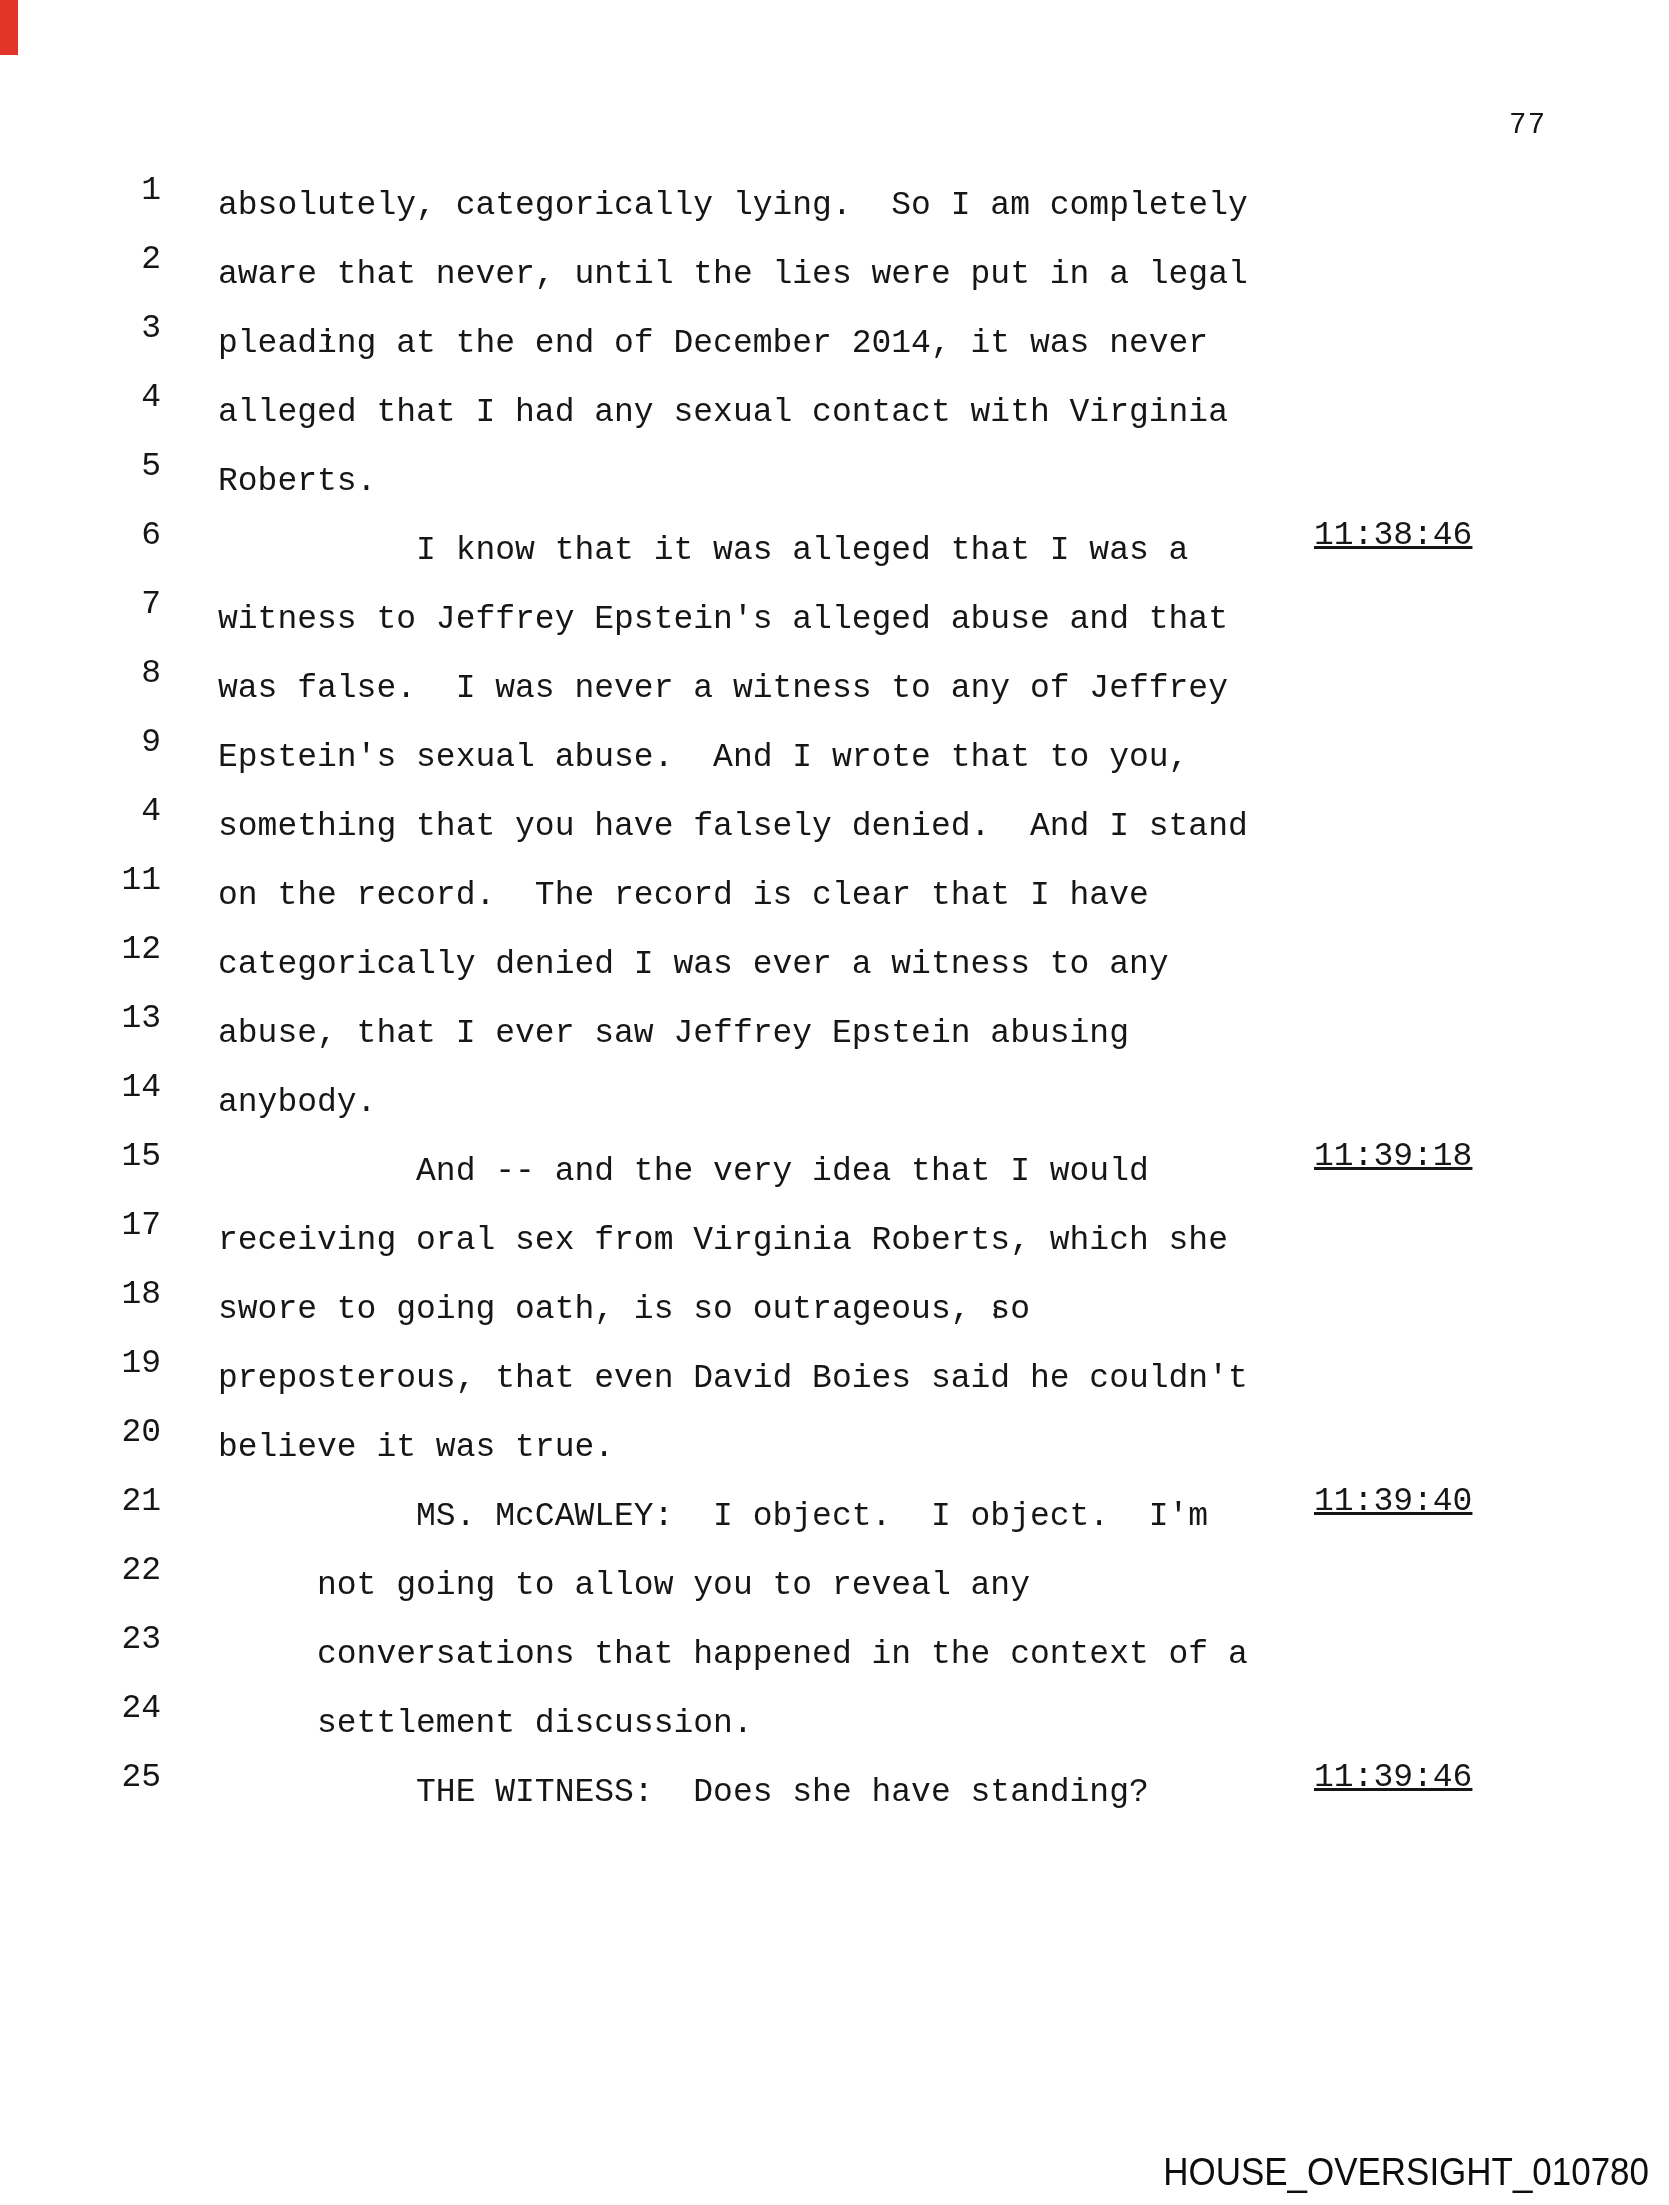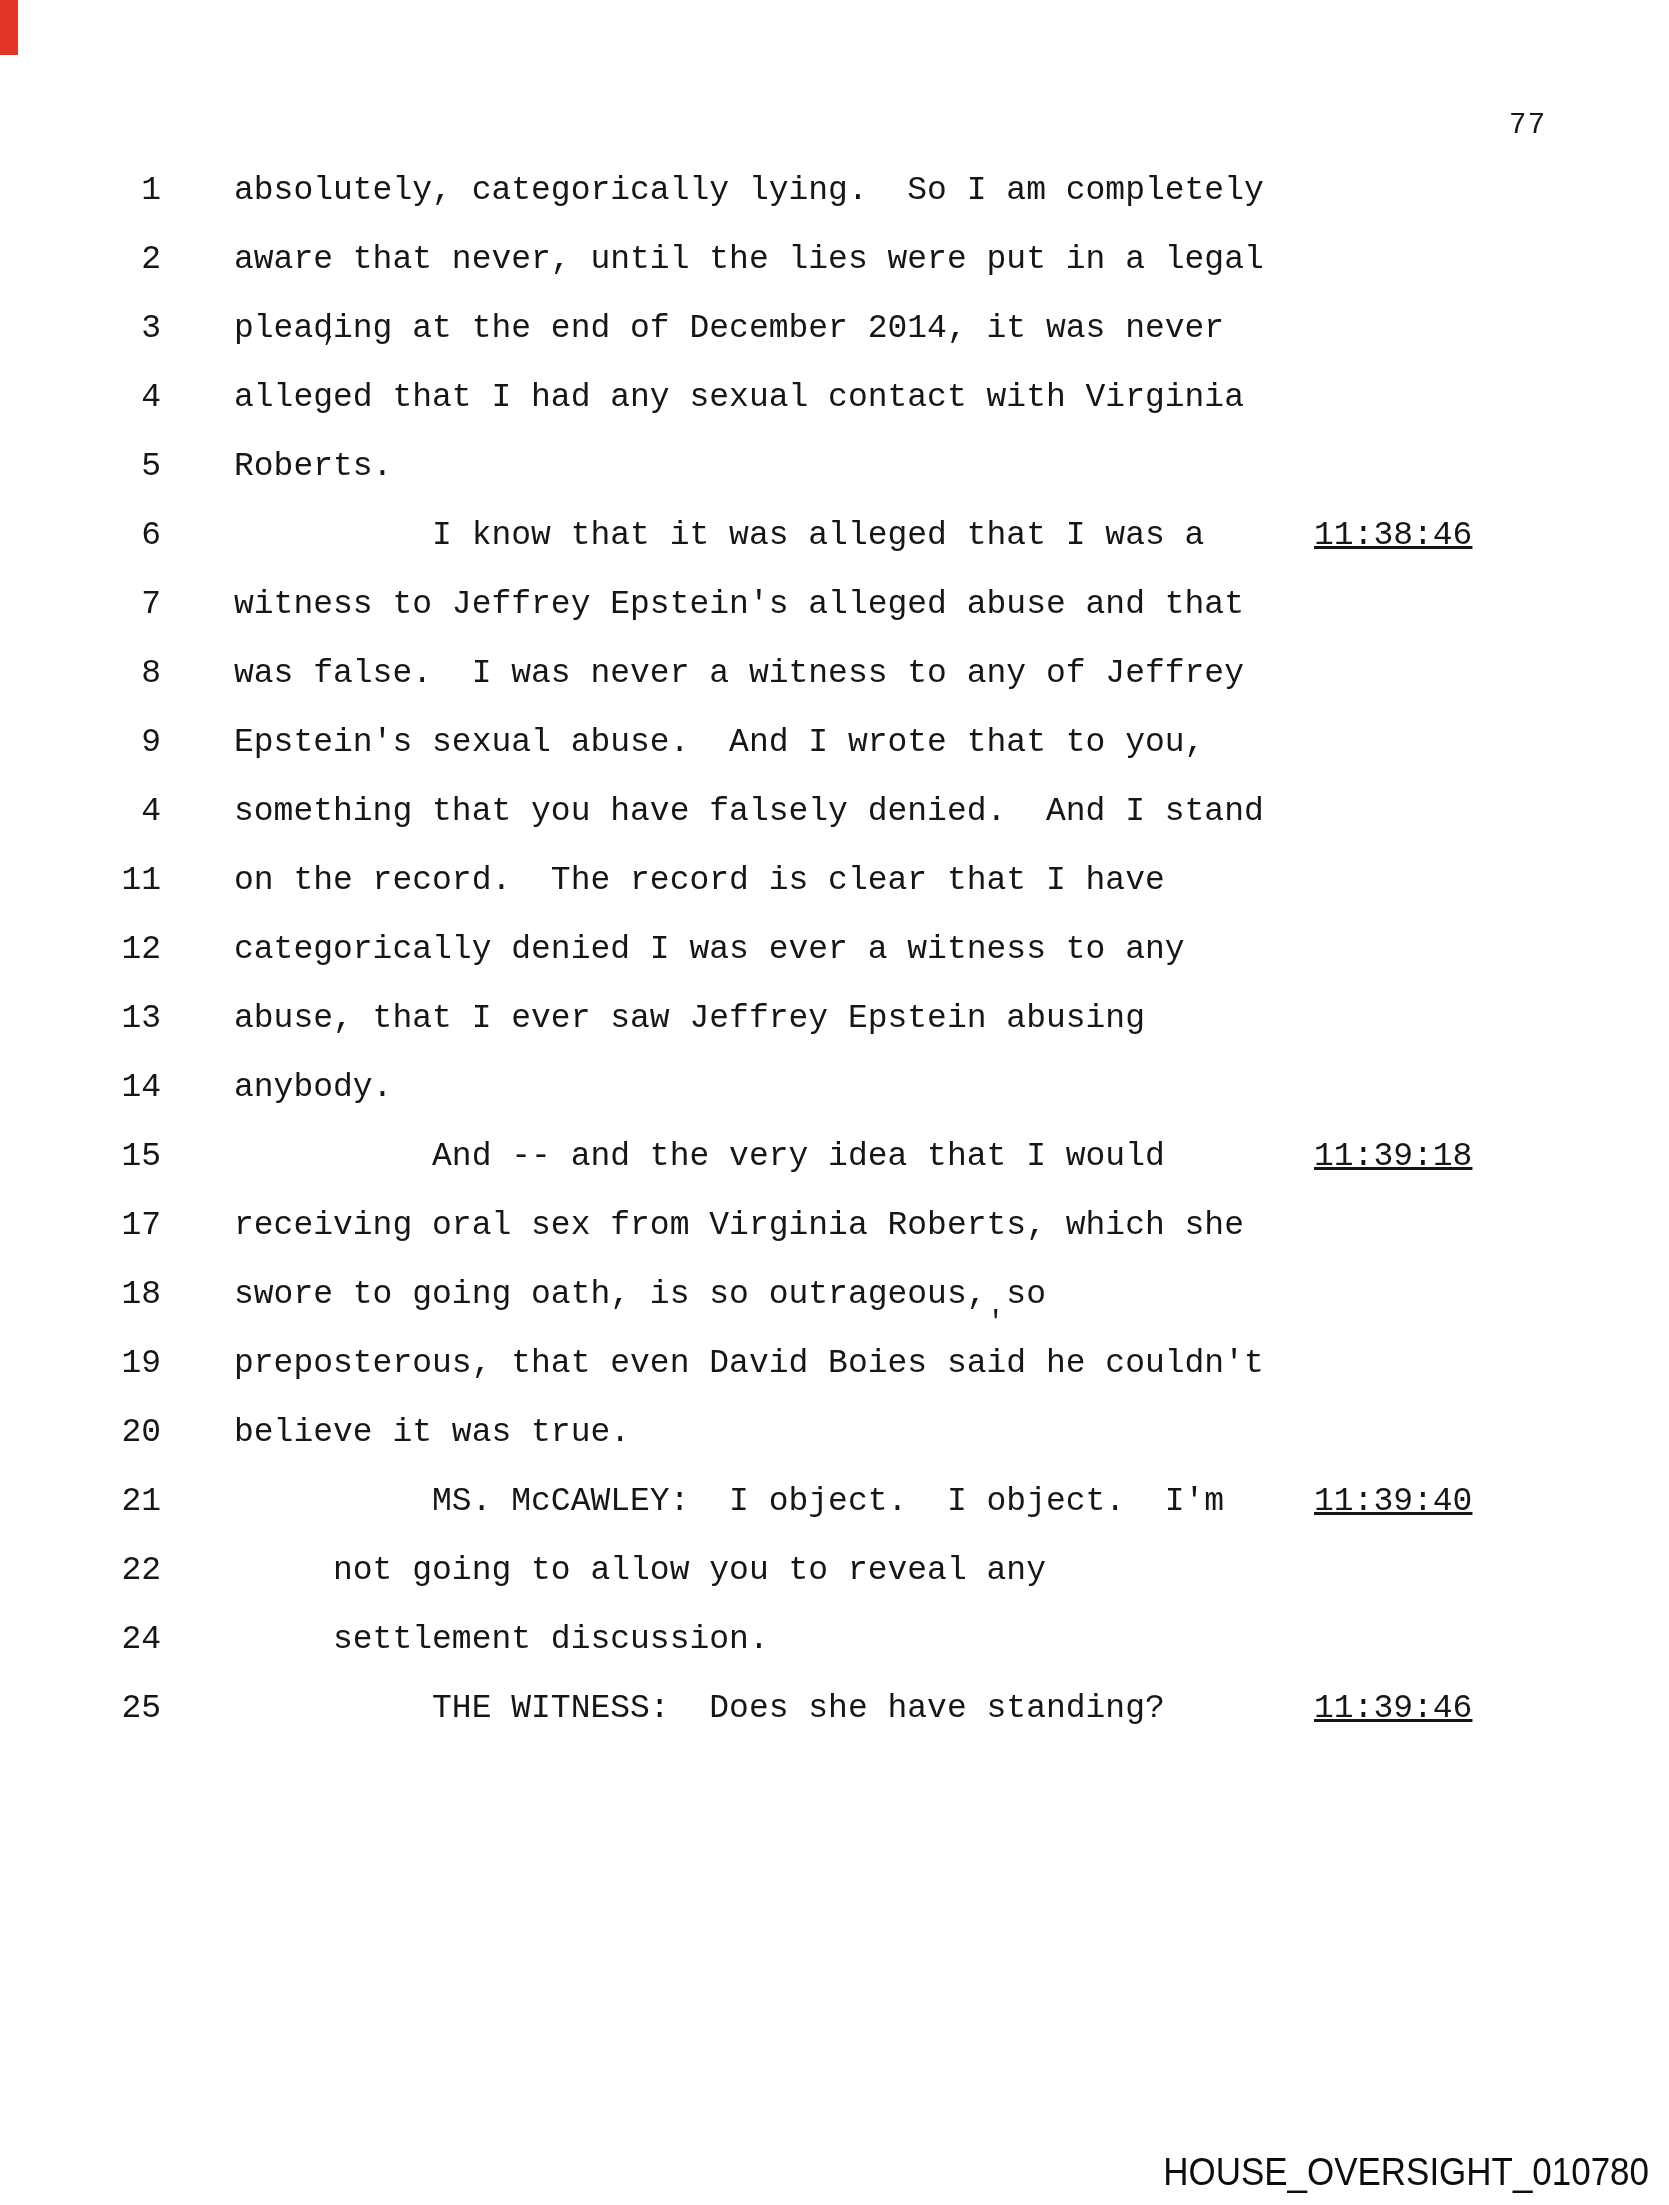--- a/index.html
+++ b/index.html
@@ -46,22 +46,21 @@
   .lnum {
     position: absolute;
     left: 0;
     top: 0;
     width: 161px;
     text-align: right;
   }
   .ltext {
     position: absolute;
     left: 218px;
-    top: 0;
-    margin-left: 16px;
+    top: 15px;
   }
   .ltime {
     position: absolute;
     left: 1314px;
     top: 0;
     text-decoration: underline;
   }
   .stray-mark-a {
     position: absolute;
     left: 322px;
@@ -111,20 +110,21 @@
     <div class="row"><span class="lnum">12</span><span class="ltext">categorically denied I was ever a witness to any</span></div>
     <div class="row"><span class="lnum">13</span><span class="ltext">abuse, that I ever saw Jeffrey Epstein abusing</span></div>
     <div class="row"><span class="lnum">14</span><span class="ltext">anybody.</span></div>
     <div class="row"><span class="lnum">15</span><span class="ltext">          And -- and the very idea that I would</span><span class="ltime">11:39:18</span></div>
     <div class="row"><span class="lnum">17</span><span class="ltext">receiving oral sex from Virginia Roberts, which she</span></div>
     <div class="row"><span class="lnum">18</span><span class="ltext">swore to going oath, is so outrageous, so</span></div>
     <div class="row"><span class="lnum">19</span><span class="ltext">preposterous, that even David Boies said he couldn't</span></div>
     <div class="row"><span class="lnum">20</span><span class="ltext">believe it was true.</span></div>
     <div class="row"><span class="lnum">21</span><span class="ltext">          MS. McCAWLEY:  I object.  I object.  I'm</span><span class="ltime">11:39:40</span></div>
     <div class="row"><span class="lnum">22</span><span class="ltext">     not going to allow you to reveal any</span></div>
+    <div class="row"><span class="lnum">23</span><span class="ltext">     conversations that happened in the context of a</span></div>
     <div class="row"><span class="lnum">24</span><span class="ltext">     settlement discussion.</span></div>
     <div class="row"><span class="lnum">25</span><span class="ltext">          THE WITNESS:  Does she have standing?</span><span class="ltime">11:39:46</span></div>
   </div>
 
 <div class="stray-mark-a">,</div>
 <div class="stray-mark-b">'</div>
 
 <div class="bates-footer">HOUSE_OVERSIGHT_010780</div>
 
 

